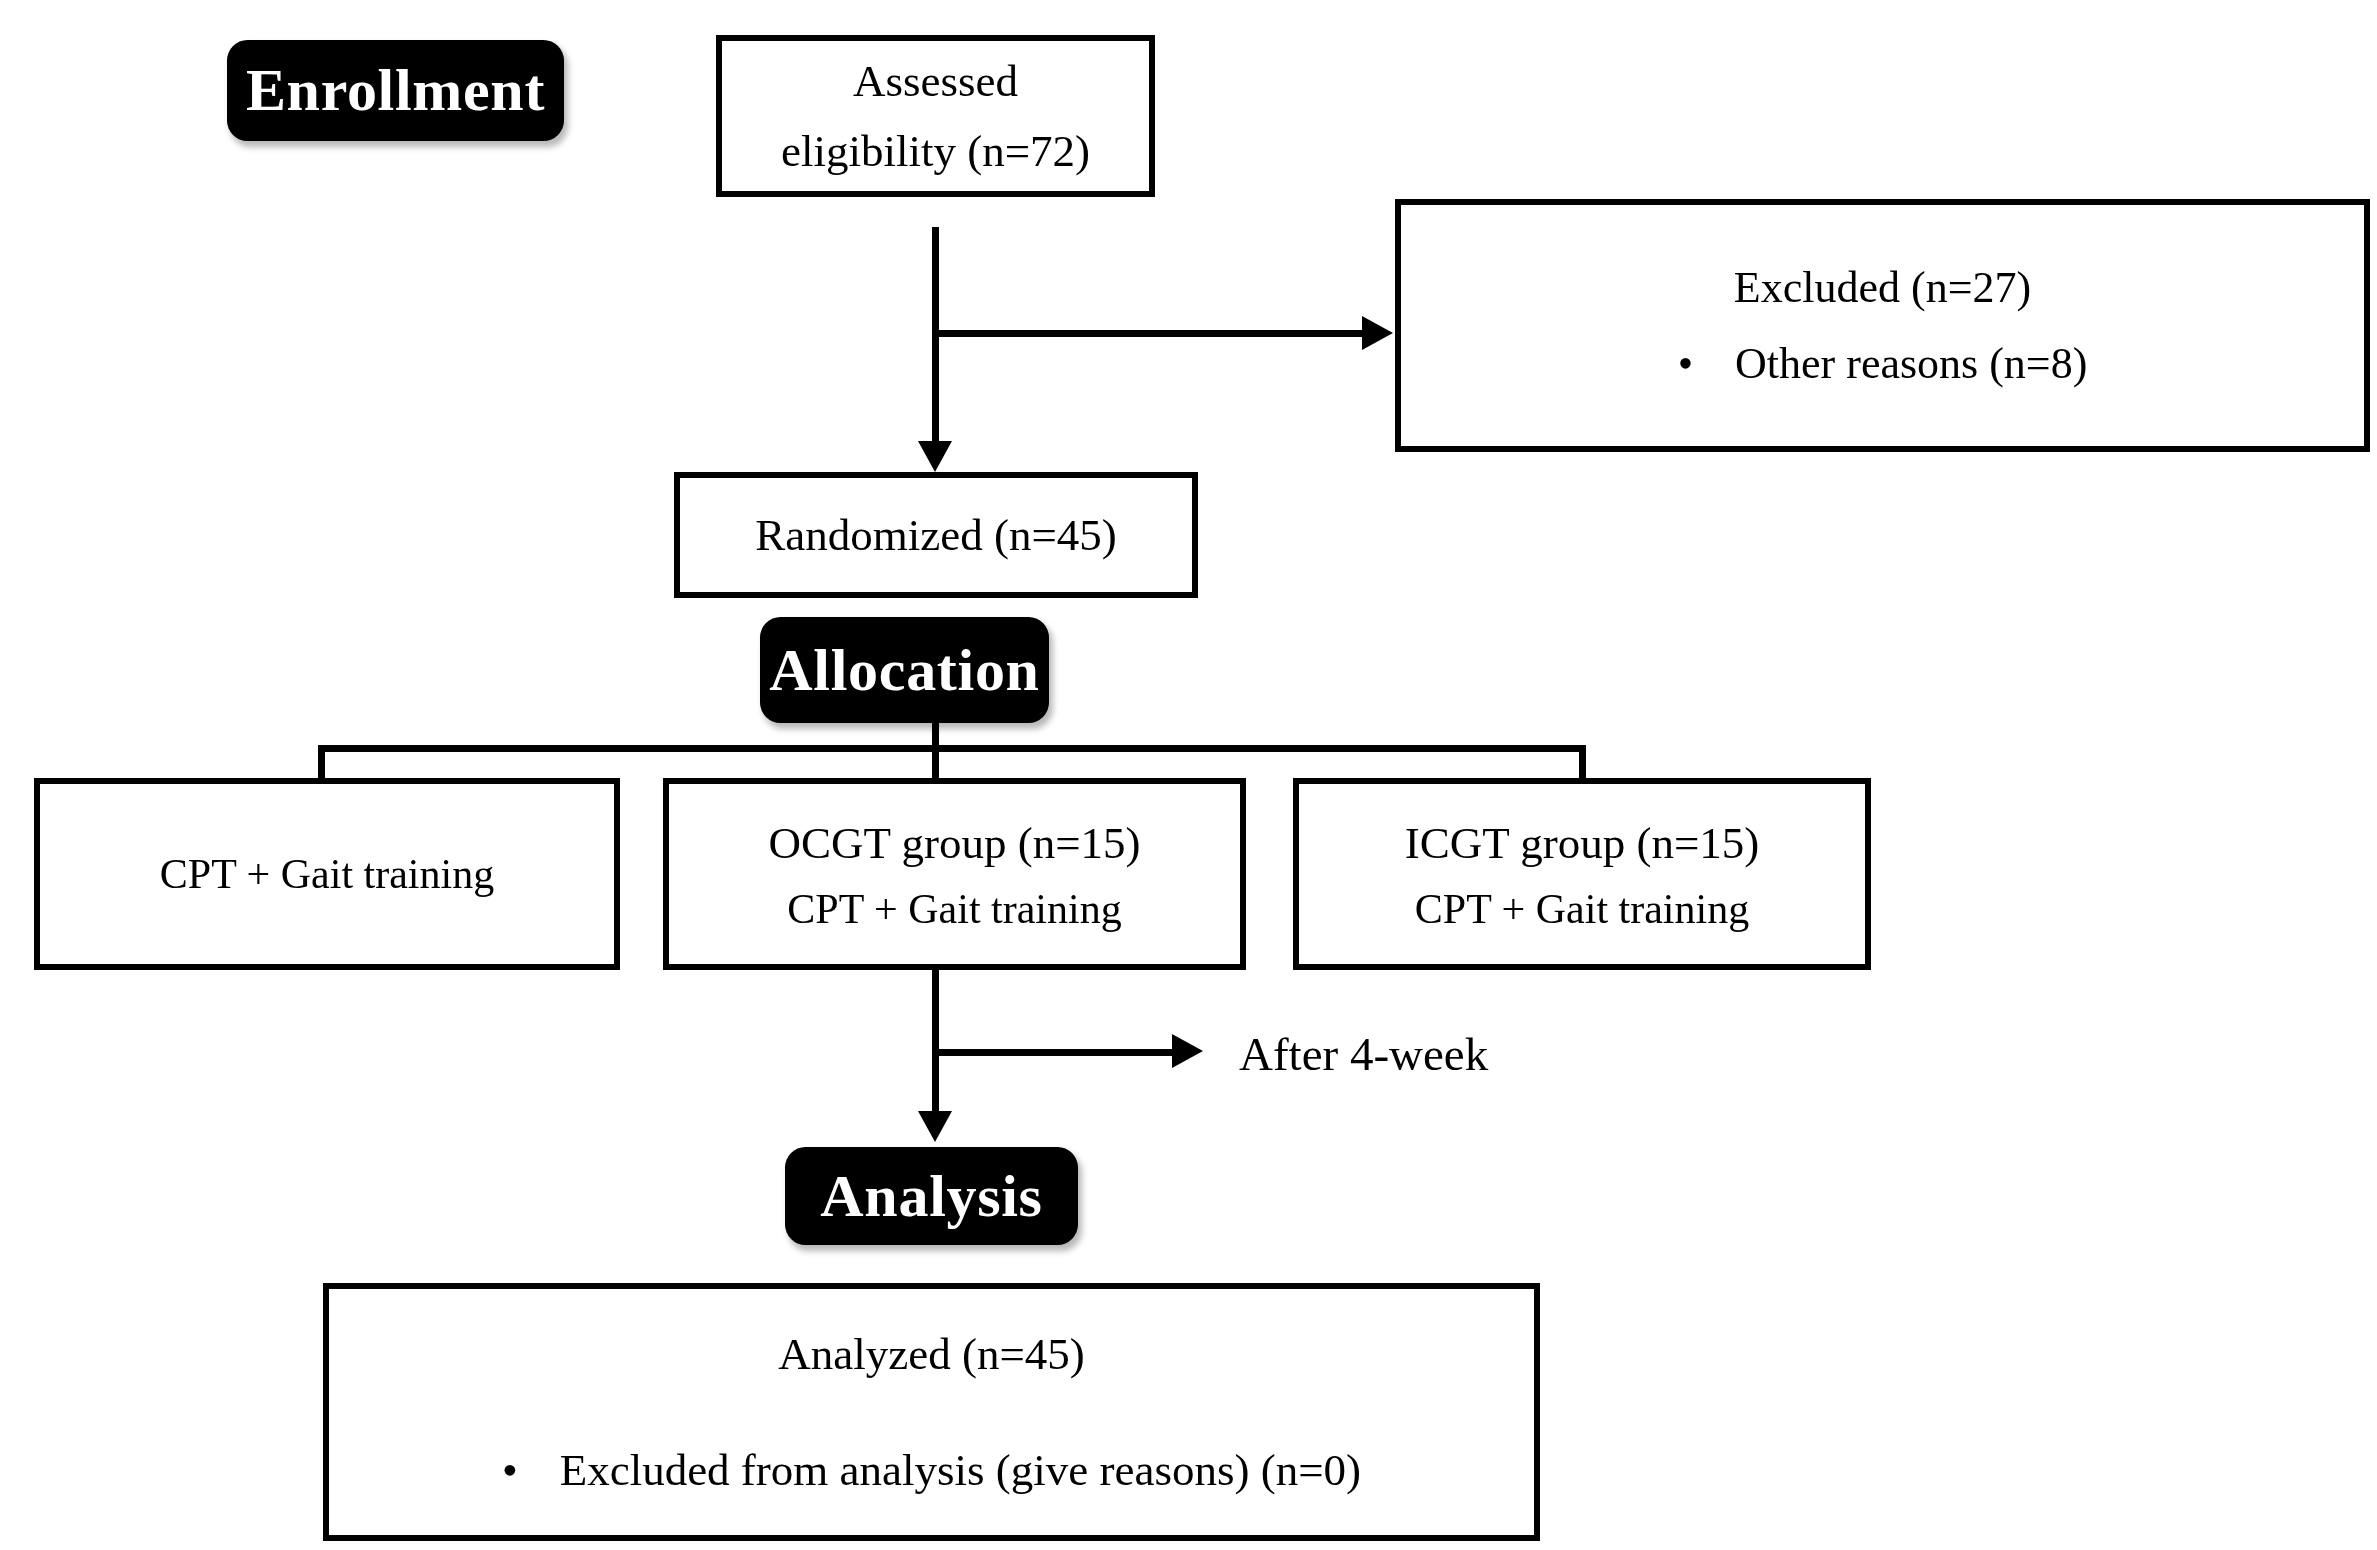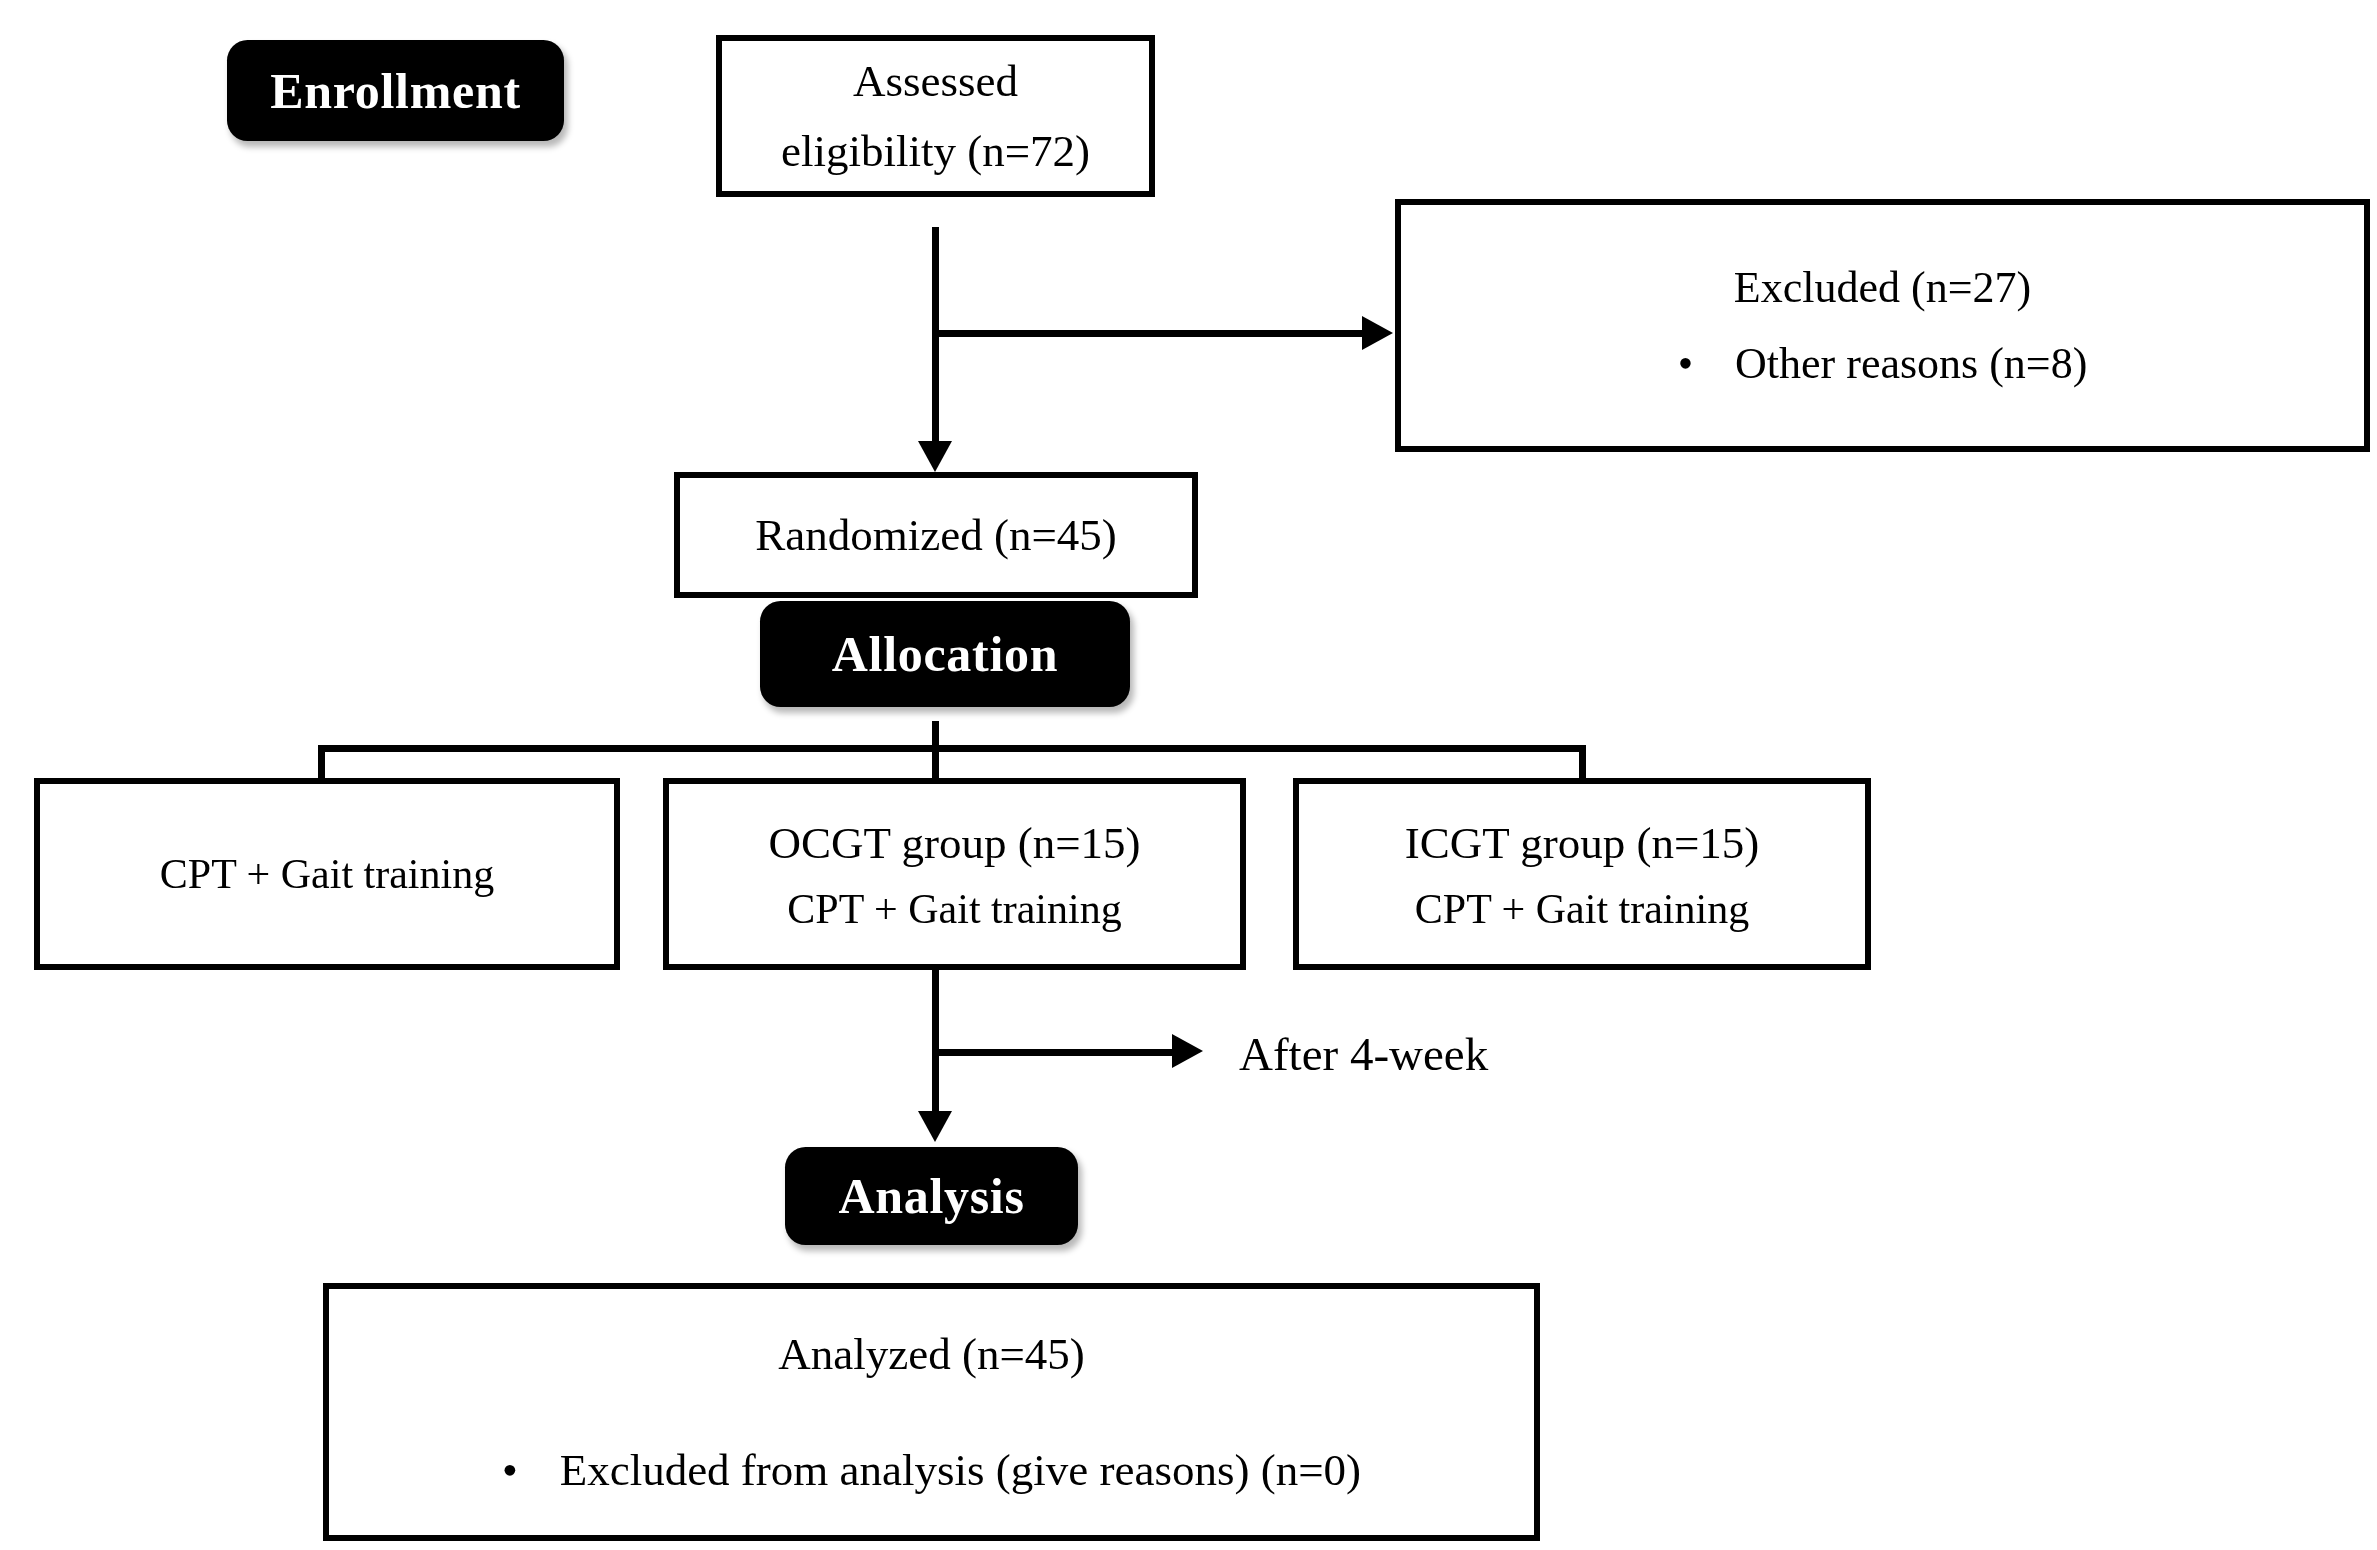--- a/index.html
+++ b/index.html
@@ -16,26 +16,26 @@
     overflow: hidden;
   }
   
   .stage-badge {
     position: absolute;
     background: #000000;
     color: #ffffff;
     border-radius: 20.5px;
     display: flex; align-items: center; justify-content: center;
     font-weight: bold;
-    font-size: 50px;
+    font-size: 60px;
     box-shadow: 3.7px 5.1px 6.6px rgba(0,0,0,0.28);
     letter-spacing: 0.7px;
   }
   #enrollment-badge { left: 227px; top: 40px;  width: 337px; height: 101px; }
-  #allocation-badge { left: 760px; top: 601px; width: 370px; height: 106px; }
+  #allocation-badge { left: 760px; top: 617px; width: 289px; height: 106px; }
   #analysis-badge   { left: 785px; top: 1147px; width: 293px; height: 98px; }
 
   
   .flow-box {
     position: absolute;
     background: #ffffff;
     border: 6.6px solid #000000;
     display: flex; flex-direction: column;
     align-items: center; justify-content: center;
     text-align: center;

